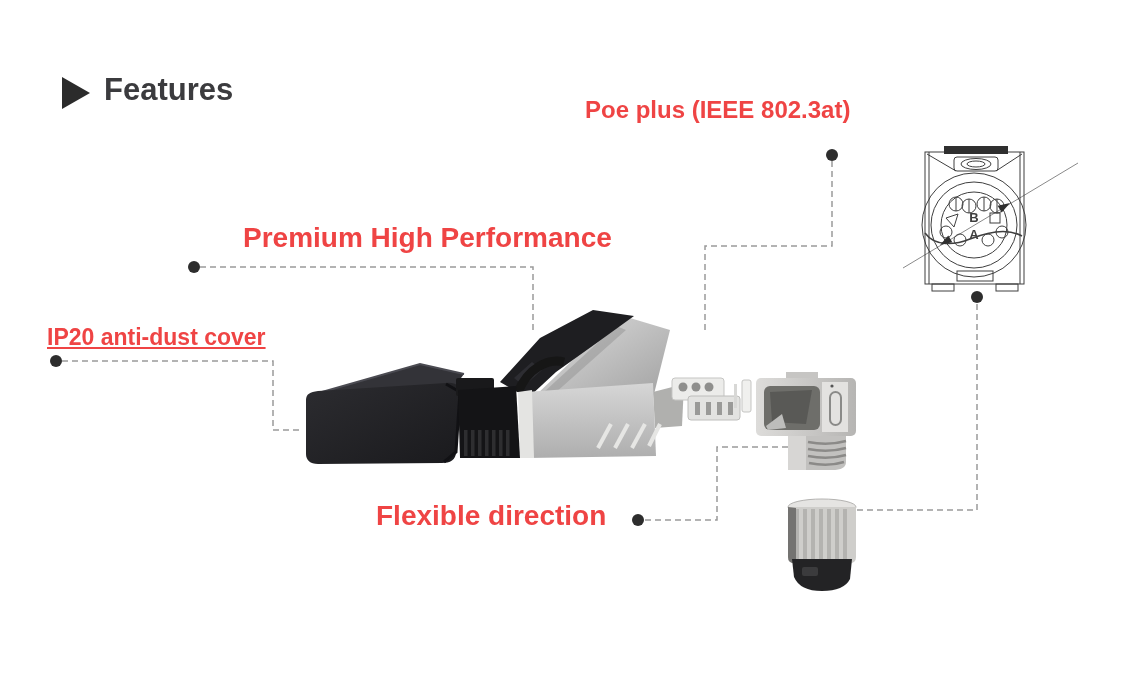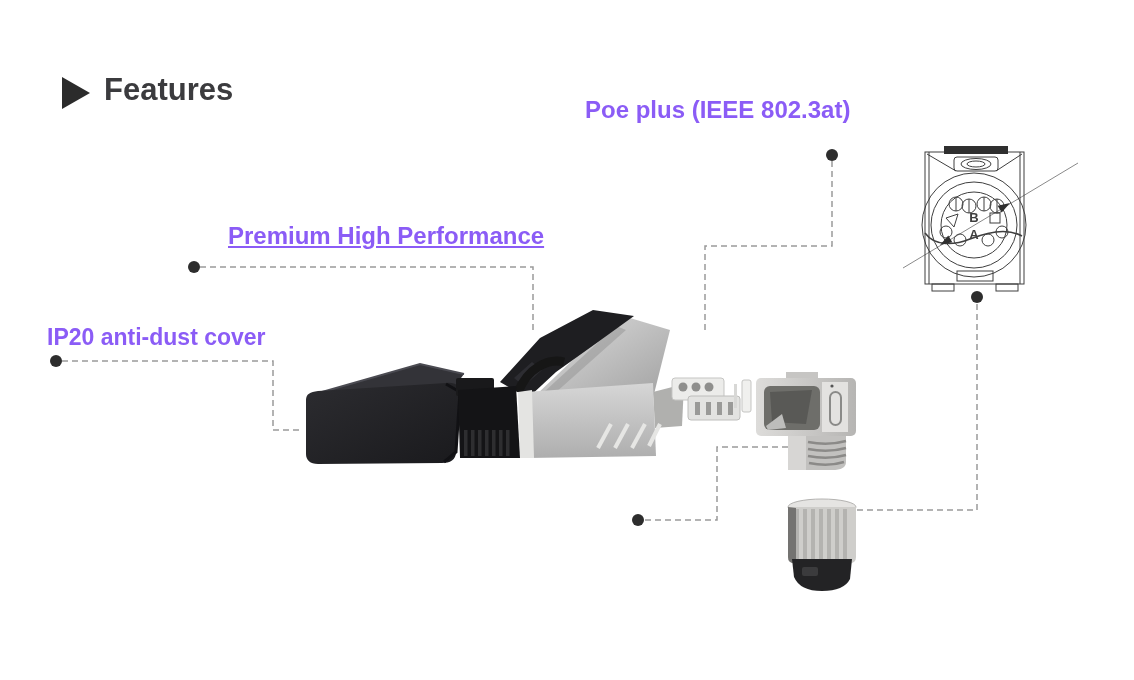--- a/index.html
+++ b/index.html
@@ -2,32 +2,32 @@
 <html><head>
 <meta charset="utf-8">
 <style>
   html,body{margin:0;padding:0;background:#ffffff;}
   .stage{
     position:relative;width:1134px;height:680px;background:#ffffff;
     font-family:"Liberation Sans",sans-serif;overflow:hidden;padding-left:28px;
   }
   .abs{position:absolute;}
   .label{
-    position:absolute;color:#8b5cf6;font-weight:700;letter-spacing:0px;
+    position:absolute;color:#ef4444;font-weight:700;letter-spacing:0px;
     white-space:nowrap;
   }
   .features-title{left:104px;top:72px;font-size:31px;color:#3b3b3e;}
   .tri{
     position:absolute;left:62px;top:77px;width:0;height:0;
     border-left:28px solid #2b2b2b;border-top:16px solid transparent;
     border-bottom:16px solid transparent;
   }
   .poe-label{left:585px;top:96px;font-size:24px;}
-  .premium-label{left:228px;top:222px;font-size:24px;text-decoration:underline;}
-  .ip20-label{left:47px;top:324px;font-size:23px;}
+  .premium-label{left:243px;top:222px;font-size:28px;}
+  .ip20-label{left:47px;top:324px;font-size:23px;text-decoration:underline;}
   .flexible-label{left:376px;top:500px;font-size:28px;}
   .od-label{left:858px;top:535px;width:250px;font-size:27px;line-height:40px;text-align:center;white-space:normal;}
   svg{display:block;}
   .overlay{position:absolute;left:0;top:0;pointer-events:none;}
 </style>
 </head>
 <body>
 
 <div class="stage">
 
@@ -47,20 +47,21 @@
       <circle cx="194" cy="267" r="6"></circle>
       <circle cx="56" cy="361" r="6"></circle>
       <circle cx="638" cy="520" r="6"></circle>
       <circle cx="977" cy="297" r="6"></circle>
     </g>
   </svg>
 
   <div class="label poe-label">Poe plus (IEEE 802.3at)</div>
   <div class="label premium-label">Premium High Performance</div>
   <div class="label ip20-label">IP20 anti-dust cover</div>
+  <div class="label flexible-label">Flexible direction</div>
   <div class="label od-label">
   </div>
 
   <svg class="abs" style="left:298px;top:358px;" width="196" height="112" viewBox="0 0 196 112">
     <defs>
       <linearGradient id="covg" x1="0" y1="0" x2="1" y2="1">
         <stop offset="0" stop-color="#2c2c30"></stop>
           <stop offset="1" stop-color="#1a1a1d"></stop>
       </linearGradient>
     </defs>

